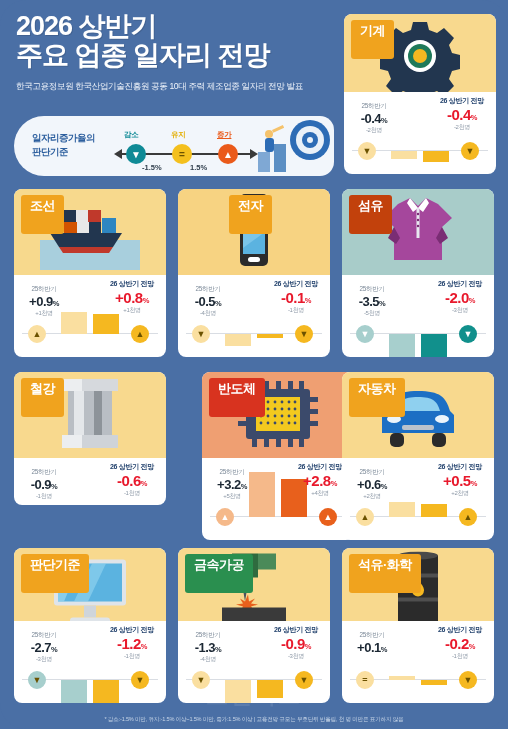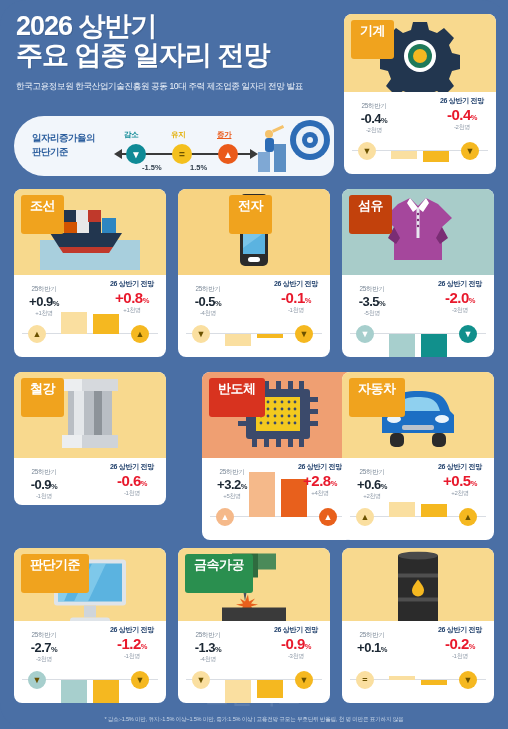--- a/index.html
+++ b/index.html
@@ -464,20 +464,21 @@
 
       <div class="lbl-next">
         <div class="per-ttl hi">26 상반기 전망</div>
         <div class="per-val hi">-0.9<span class="pct">%</span></div>
         <div class="per-sub">-3천명</div>
       </div>
     </div>
     </div>
     <div class="card" style="left: 342px; top: 548px; width: 152px; height: 155px;">
     <div class="card-img" style="height:73px;background:#f8d98e;">
+      <span class="badge" style="background:#f0a31e;">석유·화학</span>
       <span style="position:absolute;left:50%;top:50%;transform:translate(-50%,-50%);width:100px;height:67px;"><svg viewBox="0 0 100 78">
             <rect x="30" y="4" width="40" height="70" fill="#2b2b2b"></rect>
             <ellipse cx="50" cy="4" rx="20" ry="4" fill="#4a4a4a"></ellipse>
             <rect x="30" y="22" width="40" height="4" fill="#4f4f4f"></rect>
             <rect x="30" y="46" width="40" height="4" fill="#4f4f4f"></rect>
             <path fill="#f5b820" d="M50 28c4 5 6 8 6 11a6 6 0 01-12 0c0-3 2-6 6-11z"></path>
           </svg></span>
     </div>
     <div class="card-body">
       <div class="baseline"></div>

